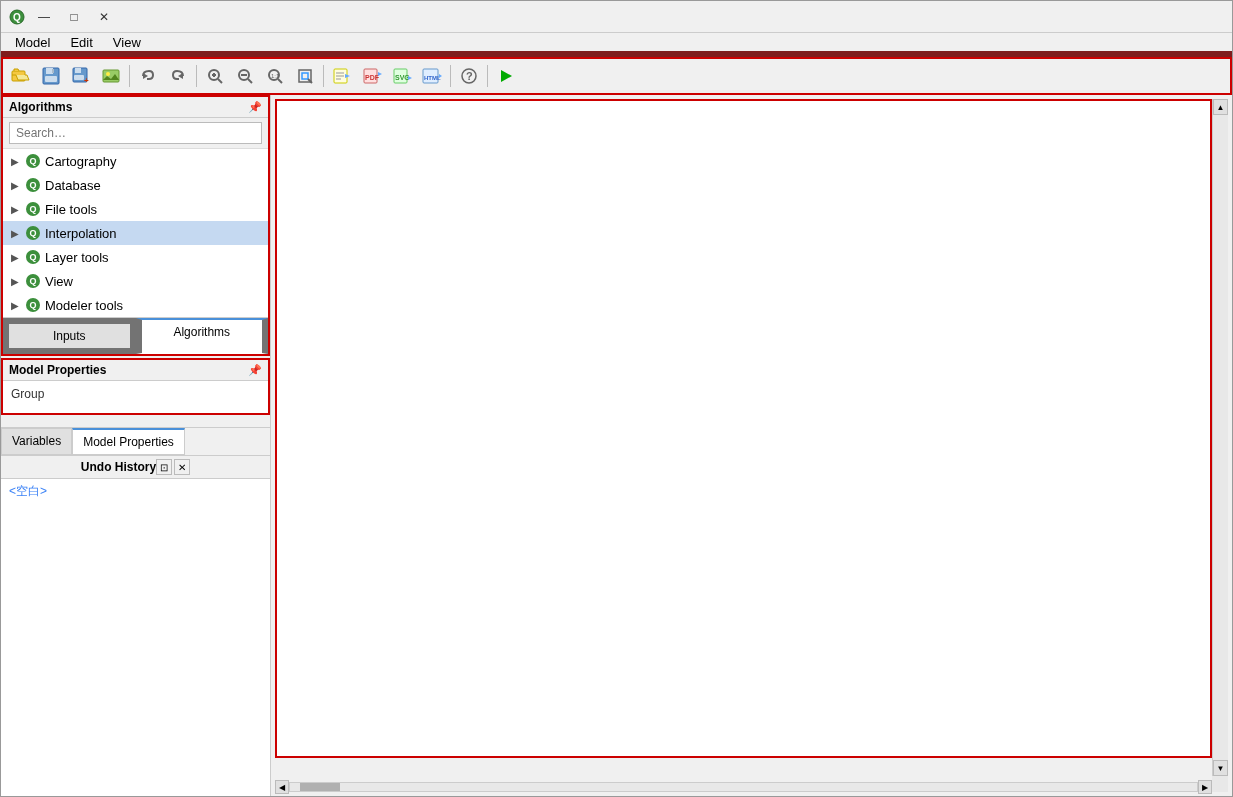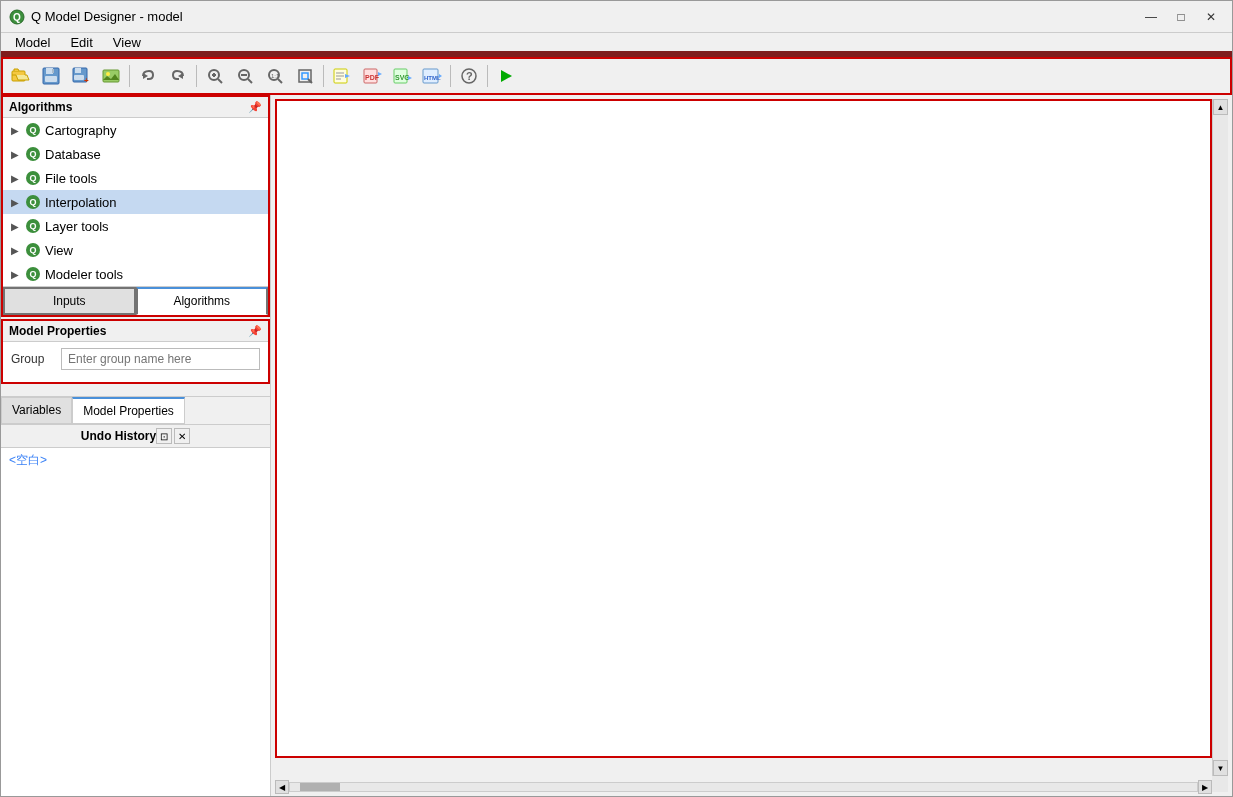--- a/index.html
+++ b/index.html
@@ -201,21 +201,21 @@
       display: flex;
       border-top: 1px solid #ccc;
       background: #f0f0f0;
     }
     .panel-tab {
       flex: 1;
       padding: 5px;
       text-align: center;
       font-size: 12px;
       cursor: pointer;
-      border: 2px solid #737373;
+      border: 6px solid #737373;
       background: #e0e0e0;
     }
     .panel-tab.active {
       background: #fff;
       border-bottom: 1px solid #fff;
       border-top: 2px solid #4a90d9;
     }
 
     
     .model-props-panel {
@@ -328,21 +328,20 @@
 
 <div class="window">
 
   <div class="title-bar">
     <div class="title-bar-icon">
       <svg width="16" height="16" viewBox="0 0 16 16">
         <circle cx="8" cy="8" r="7" fill="#3c8f3c" stroke="#2a6a2a" stroke-width="1"></circle>
         <text x="8" y="12" text-anchor="middle" fill="white" font-size="10" font-weight="bold">Q</text>
       </svg>
     </div>
-    <span class="title-bar-text">Q  Model Designer - model</span>
     <div class="title-bar-controls">
       <button class="title-btn">—</button>
       <button class="title-btn">□</button>
       <button class="title-btn close">✕</button>
     </div>
   </div>
 
   <div class="menu-bar">
     <div class="menu-item">Model</div>
     <div class="menu-item">Edit</div>
@@ -484,20 +483,23 @@
 
   <div class="main-content">
 
     <div class="left-panel">
 
       <div class="algorithms-panel">
         <div class="panel-header">
           <span>Algorithms</span>
           <span class="panel-header-pin">📌</span>
         </div>
+        <div class="search-box">
+          <input class="search-input" type="text" placeholder="Search…" style="">
+        </div>
         <div class="tree-list">
 
           <div class="tree-item">
             <span class="tree-arrow">▶</span>
             <span class="tree-icon">
               <div class="q-icon">Q</div>
             </span>
             <span>Cartography</span>
           </div>
 
@@ -557,21 +559,20 @@
       </div>
 
       <div class="model-props-panel">
         <div class="panel-header">
           <span>Model Properties</span>
           <span class="panel-header-pin">📌</span>
         </div>
         <div class="model-props-body">
           <div class="prop-row">
             <span class="prop-label">Group</span>
-            <input class="prop-input" type="text" placeholder="Enter group name here" style="">
           </div>
         </div>
       </div>
 
       <div class="bottom-tabs">
         <div class="bottom-tab">Variables</div>
         <div class="bottom-tab active">Model Properties</div>
       </div>
 
       <div class="undo-panel">

